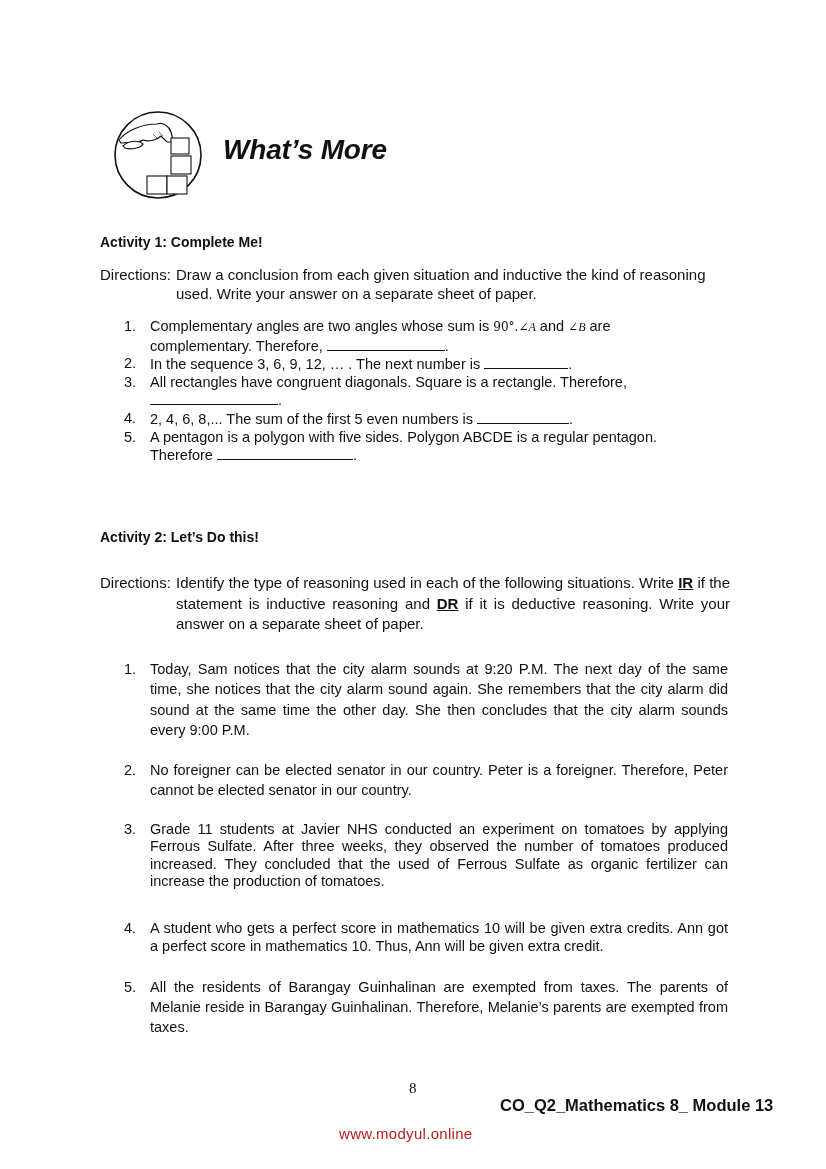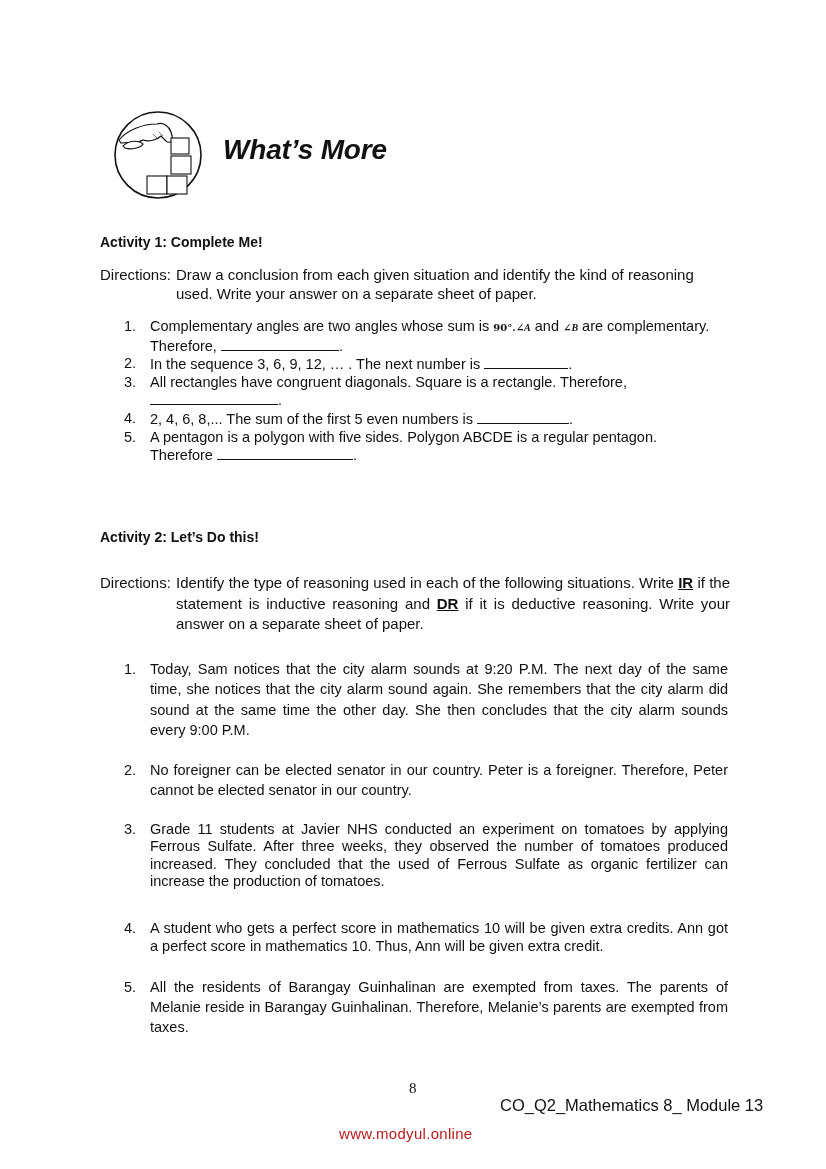--- a/index.html
+++ b/index.html
@@ -14,28 +14,28 @@
   .directions .txt { margin-left: 76px; }
   .dir1 .txt { text-indent: 0; }
   .list { position: absolute; left: 124px; margin: 0; padding: 0; list-style: none;
           font-size: 14.5px; }
   .list li { position: relative; padding-left: 26px; }
   .list li .num { position: absolute; left: 0; top: 0; }
   .list1 { top: 318px; width: 590px; line-height: 17.6px; }
   .list2 { top: 659px; width: 604px; line-height: 20.3px; text-align: justify; }
   .list2 li { margin-bottom: 20px; }
   .list2 li.gap2 { margin-bottom: 22px; }
-  .math { font-family: "DejaVu Serif", serif; font-style: normal; font-size: 10px; font-weight: bold; }
+  .math { font-family: "DejaVu Serif", serif; font-style: normal; font-size: 12px; }
   .math i { font-family: "Liberation Serif", serif; }
   .blank { display: inline-block; border-bottom: 1px solid #111; height: 13px; vertical-align: baseline; }
   .small-caps { font-size: 15px; }
   .bold-u { font-weight: bold; text-decoration: underline; }
   .page-num { position: absolute; left: 409px; top: 1080px; font-family: "Liberation Serif", serif;
               font-size: 15px; }
-  .footer { position: absolute; left: 500px; top: 1096px; font-size: 16.5px; font-weight: normal; }
+  .footer { position: absolute; left: 500px; top: 1096px; font-size: 16.5px; font-weight: bold; }
   .watermark { position: absolute; left: 339px; top: 1125px; font-size: 15px; color: #b91c1c;
                letter-spacing: 0.3px; }
 </style>
 </head>
 <body>
 
 <div class="icon-wrap">
   <svg width="90" height="90" viewBox="0 0 90 90">
     <circle cx="45" cy="45" r="43" fill="#fff" stroke="#111" stroke-width="1.6"></circle>
     <path d="M6 30 C14 20, 30 14, 44 14 C50 12, 56 16, 58 22 L60 30 C58 33, 54 33, 52 30 L48 26 C44 30, 36 32, 30 30 C24 34, 14 32, 8 33 Z" fill="#fff" stroke="#111" stroke-width="1.2"></path>
@@ -45,21 +45,21 @@
     <rect x="58" y="46" width="20" height="18" fill="#fff" stroke="#111" stroke-width="1.1"></rect>
     <rect x="34" y="66" width="20" height="18" fill="#fff" stroke="#111" stroke-width="1.1"></rect>
     <rect x="54" y="66" width="20" height="18" fill="#fff" stroke="#111" stroke-width="1.1"></rect>
   </svg>
 </div>
 <h1 class="section-title">What’s More</h1>
 
 <h2 class="heading" style="top:234px;">Activity 1: Complete Me!</h2>
 <div class="directions dir1" style="top:265px;">
   <span class="lbl">Directions:</span>
-  <div class="txt">Draw a conclusion from each given situation and identify the kind of reasoning used. Write your answer on a separate sheet of paper.</div>
+  <div class="txt">Draw a conclusion from each given situation and inductive the kind of reasoning used. Write your answer on a separate sheet of paper.</div>
 </div>
 
 <ol class="list list1">
   <li>
     <span class="num">1.</span>
     <span>Complementary angles are two angles whose sum is </span><span class="math">90°.∠<i>A</i></span> and <span class="math">∠<i>B</i></span> are complementary. Therefore, <span class="blank" style="width:118px;"></span><span>.</span>
   </li>
   <li>
     <span class="num">2.</span>
     <span>In the sequence 3, 6, 9, 12, … . The next number is </span><span class="blank" style="width:84px;"></span><span>.</span>

